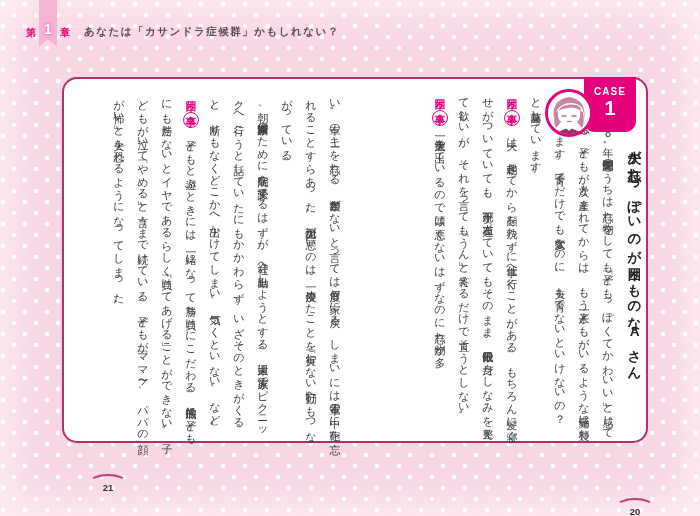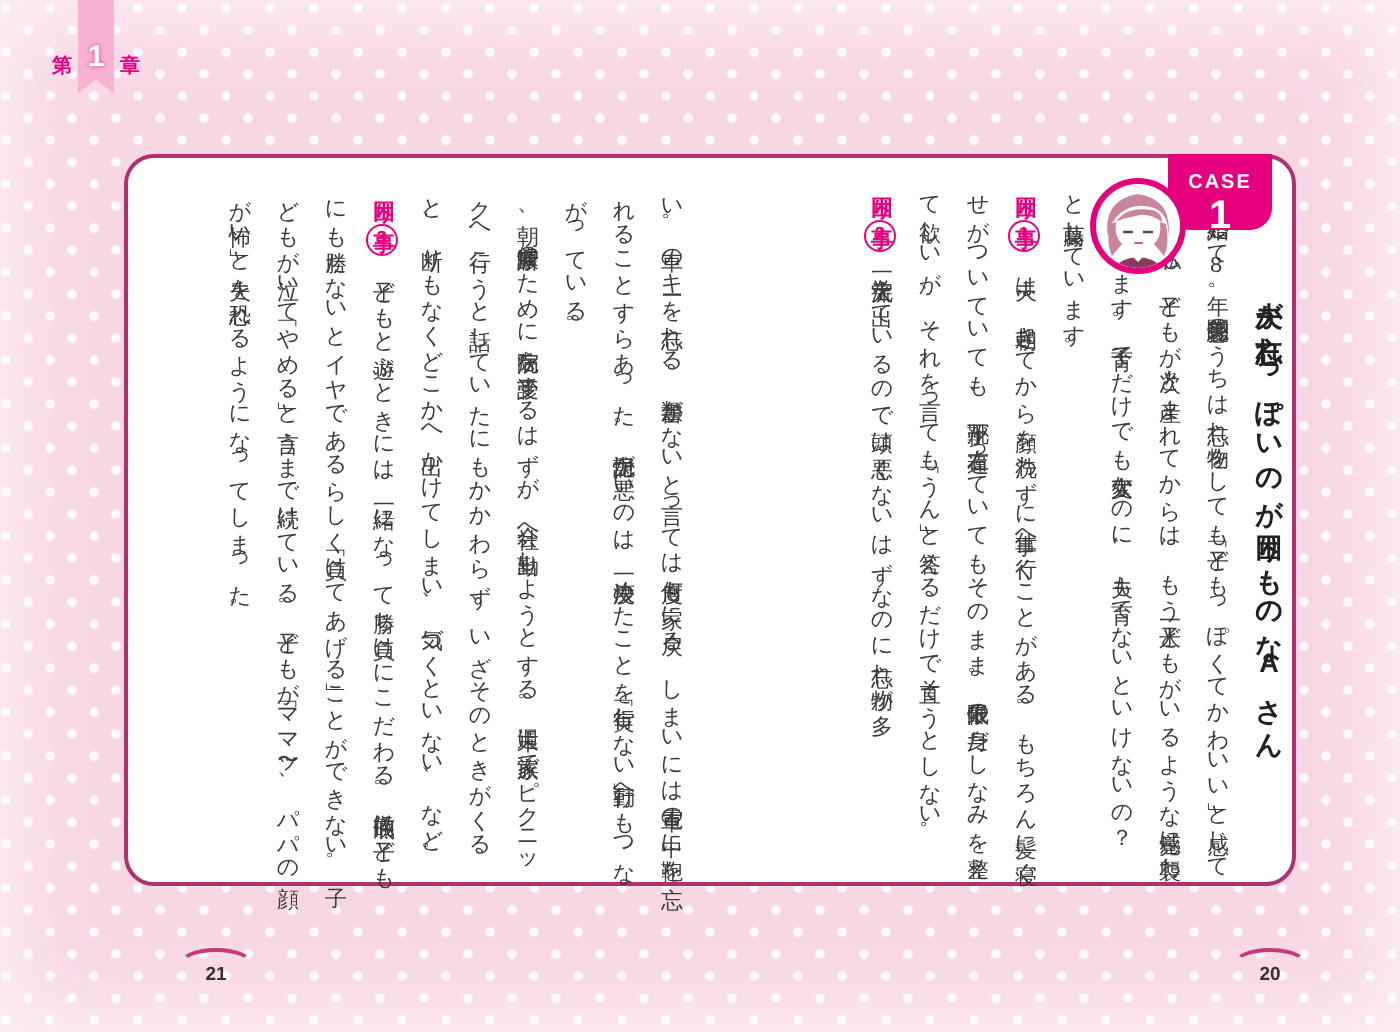--- a/index.html
+++ b/index.html
@@ -22,21 +22,21 @@
     clip-path:polygon(0 0,100% 0,100% 100%,50% 84%,0 100%);
     display:flex;justify-content:center;}
   .ribbon .num{color:#ffffff;font-weight:bold;font-size:15px;margin-top:20px;
     text-shadow:0 0 2px #e87ab0,0 0 2px #e87ab0,0 0 2px #e87ab0;}
   .chapter-title{color:#5a4a52;font-weight:bold;font-size:10.5px;letter-spacing:1.5px;
     margin-top:25px;margin-left:14px;}
   
   .card{position:absolute;left:62px;top:77px;width:582px;height:362px;background:#ffffff;
     border:2.5px solid #b03070;border-radius:15px;z-index:1;}
   
-  .case-tab{position:absolute;left:584px;top:77px;width:52px;height:38px;background:#e5007e;
+  .case-tab{position:absolute;left:584px;top:77px;width:52px;height:55px;background:#e5007e;
     border-radius:0 0 11px 11px;z-index:4;display:flex;flex-direction:column;align-items:center;}
   .case-label{color:#fff;font-weight:bold;font-size:10px;letter-spacing:1px;margin-top:9px;}
   .case-number{color:#fff;font-weight:bold;font-size:20px;line-height:20px;margin-top:1px;}
   .avatar{position:absolute;left:545px;top:89px;width:42px;height:42px;background:#fff;
     border:3px solid #e5007e;border-radius:50%;z-index:5;overflow:hidden;}
   .avatar svg{display:block;}
   
   .vtext{position:absolute;writing-mode:vertical-rl;text-orientation:upright;
     color:#3c3c3c;font-size:11px;line-height:24px;letter-spacing:0.2px;z-index:2;}
   .vtext p,.vtext h2{margin:0;padding:0;}
@@ -48,33 +48,34 @@
   .t-label{color:#e5007e;font-weight:bold;letter-spacing:1px;}
   .t-num{display:inline-block;writing-mode:horizontal-tb;width:14px;height:14px;
     line-height:14px;text-align:center;border:1.5px solid #e5007e;border-radius:50%;
     color:#e5007e;font-size:9.5px;font-weight:bold;margin:4px 0 5px 0;}
   
   .pagenum{position:absolute;width:40px;text-align:center;z-index:2;}
   .pagenum .arc{display:block;width:34px;height:13px;margin:0 auto;
     border:2px solid transparent;border-top:2px solid #c23b78;border-radius:50%;}
   .pagenum .n{display:block;font-size:9.5px;color:#333;font-weight:bold;margin-top:-9px;}
   .pagenum-left{left:88px;top:474px;}
-  .pagenum-right{left:615px;top:474px;}
+  .pagenum-right{left:615px;top:498px;}
 </style>
 </head>
 <body>
 
 <div class="vignette"></div>
 
 <div class="header">
   <span class="chapter-prefix">第</span>
   <span class="ribbon">
     <span class="num">1</span>
   </span>
   <span class="chapter-suffix">章</span>
+  <span class="chapter-title">あなたは「カサンドラ症候群」かもしれない？</span>
 </div>
 
 <div class="card"></div>
 
 <div class="case-tab">
   <span class="case-label">CASE</span>
   <span class="case-number">1</span>
 </div>
 
 <div class="avatar">

